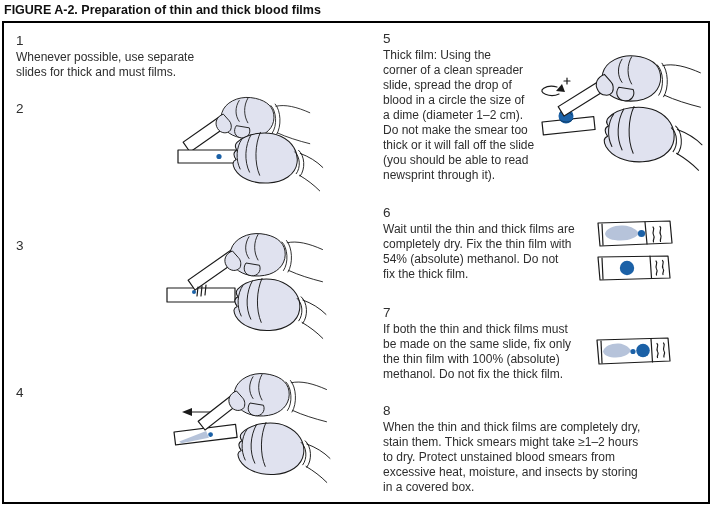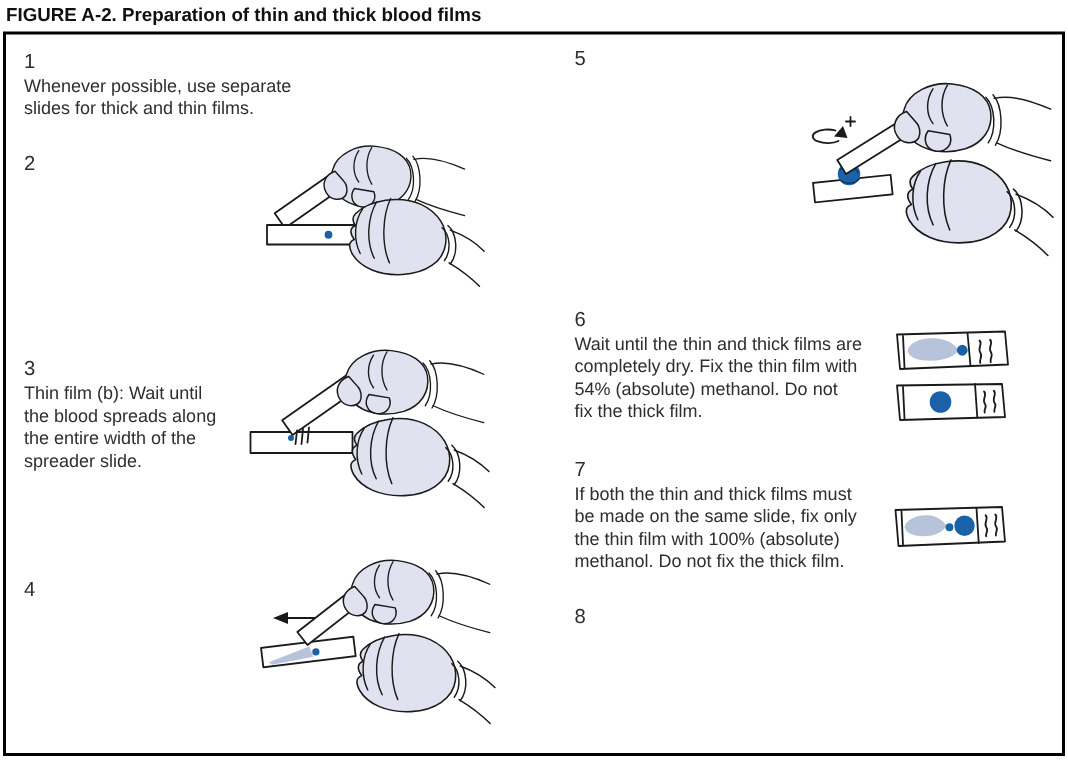--- a/index.html
+++ b/index.html
@@ -50,55 +50,65 @@
 </svg>
 
 <div class="page">
   <div class="figure-title">FIGURE A-2. Preparation of thin and thick blood films</div>
 
   <div class="figure-box">
 
     <div class="step" style="left:12px;top:10px;width:180px">
       <div class="step-number">1</div>
       <div class="step-text">Whenever possible, use separate
-slides for thick and thin films.</div>
+slides for thick and must films.</div>
     </div>
     <div class="step" style="left:12px;top:78px;width:180px">
       <div class="step-number">2</div>
     </div>
     <div class="step" style="left:12px;top:215px;width:180px">
       <div class="step-number">3</div>
-      <div class="step-text">Thin film (b): Wait until
-the blood spreads along
-the entire width of the
-spreader slide.</div>
     </div>
     <div class="step" style="left:12px;top:362px;width:180px">
       <div class="step-number">4</div>
     </div>
 
     <div class="step" style="left:379px;top:8px;width:176px">
       <div class="step-number">5</div>
+      <div class="step-text">Thick film: Using the
+corner of a clean spreader
+slide, spread the drop of
+blood in a circle the size of
+a dime (diameter 1–2 cm).
+Do not make the smear too
+thick or it will fall off the slide
+(you should be able to read
+newsprint through it).</div>
     </div>
     <div class="step" style="left:379px;top:182px;width:240px">
       <div class="step-number">6</div>
       <div class="step-text">Wait until the thin and thick films are
 completely dry. Fix the thin film with
 54% (absolute) methanol. Do not
 fix the thick film.</div>
     </div>
     <div class="step" style="left:379px;top:282px;width:240px">
       <div class="step-number">7</div>
       <div class="step-text">If both the thin and thick films must
 be made on the same slide, fix only
 the thin film with 100% (absolute)
 methanol. Do not fix the thick film.</div>
     </div>
     <div class="step" style="left:379px;top:380px;width:305px">
       <div class="step-number">8</div>
+      <div class="step-text">When the thin and thick films are completely dry,
+stain them.  Thick smears might take ≥1–2 hours
+to dry.  Protect unstained blood smears from
+excessive heat, moisture, and insects by storing
+in a covered box.</div>
     </div>
 
     <svg class="ill" style="left:172px;top:63px" width="196" height="122" viewBox="0 0 196 122">
       <g transform="translate(14,66) rotate(-35)">
         <rect class="slide" x="0" y="-12" width="66" height="12"></rect>
       </g>
       <g>
         <use href="#hand-top" transform="translate(20,8) scale(0.72)"></use>
       </g>
       <g>

